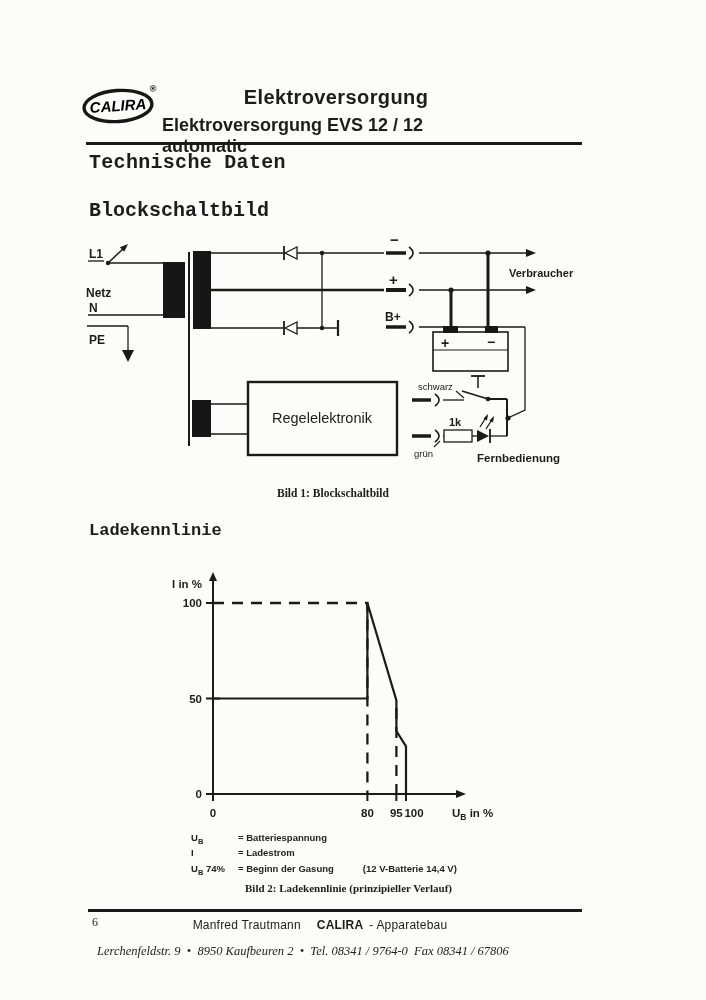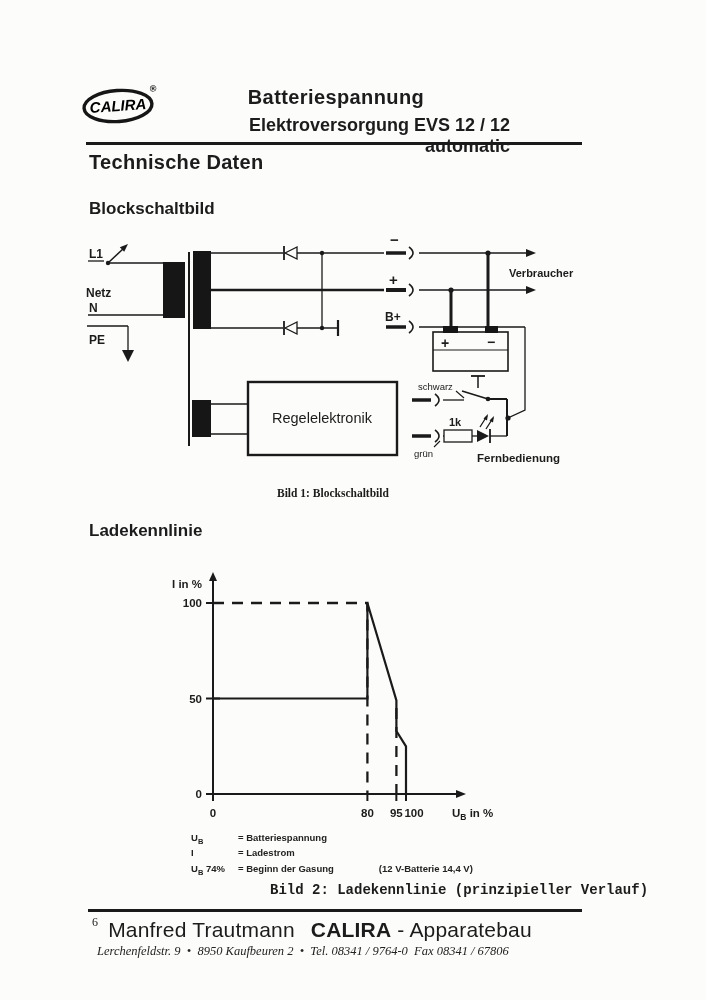--- a/index.html
+++ b/index.html
@@ -1,65 +1,65 @@
 <!DOCTYPE html>
 <html><head>
 <meta charset="utf-8">
 <style>
   html,body{margin:0;padding:0;background:#9a9a9a;}
   .page{position:relative;width:706px;height:1000px;margin:0 auto;background:#fcfcfa;
         font-family:"Liberation Sans",sans-serif;color:#1c1c1c;overflow:hidden;}
   .abs{position:absolute;}
-  .serif{font-family:Liberation Sans, sans-serif;font-weight:700;}
+  .serif{font-family:Liberation Mono, monospace;font-weight:700;}
   
   .hdr-title{left:166px;top:86px;width:340px;text-align:center;font-size:20px;font-weight:600;letter-spacing:.4px;}
-  .hdr-sub{left:162px;top:115px;width:348px;text-align:right;font-size:18px;font-weight:600;}
+  .hdr-sub{left:162px;top:115px;width:348px;text-align:left;font-size:18px;font-weight:600;}
   .rule{background:#1a1a1a;height:2.5px;}
   #hdr-rule{left:86px;top:142px;width:496px;}
   
   #tech-heading{left:89px;top:151px;font-size:20px;letter-spacing:.3px;}
-  #block-heading{left:89px;top:199px;font-size:17px;}
+  #block-heading{left:89px;top:199px;font-size:20px;}
   #lade-heading{left:89px;top:521px;font-size:17px;text-align:center;}
   .fig-caption{font-family:"Liberation Serif",serif;font-weight:700;}
   #bild1{left:277px;top:487px;font-size:11.5px;}
-  #bild2{left:270px;top:882px;font-size:14px;font-family:Liberation Mono, monospace;}
+  #bild2{left:245px;top:882px;font-size:11px;}
   
   #figures{left:0;top:0;pointer-events:none;}
   #figures text{fill:#1c1c1c;}
   .dlab{font-size:12px;font-weight:700;}
   .dlab-sm{font-size:9.5px;font-weight:500;}
   .dlab-md{font-size:11px;font-weight:600;}
   .regler-lab{font-size:14.5px;font-weight:500;}
   .tick-lab{font-size:11.5px;font-weight:600;}
   
   .legend{left:191px;top:832px;font-size:9.5px;font-weight:600;line-height:11.5px;color:#222;}
   .lrow .lterm{display:inline-block;width:47px;}
   .legend sub{font-size:7.5px;}
-  .lnote{margin-left:21px;padding-left:24px;}
+  .lnote{margin-left:5px;padding-left:24px;}
   
   #ftr-rule{left:88px;top:909px;width:494px;}
   .pageno{left:92px;top:915px;font-family:"Liberation Serif",serif;font-size:12px;}
-  .company{left:0;top:918px;width:640px;text-align:center;font-size:21px;font-weight:500;letter-spacing:.2px;}
+  .company{left:0;top:918px;width:640px;text-align:center;font-size:12px;font-weight:500;letter-spacing:.2px;}
   .company .brand{font-weight:800;margin:0 6px 0 16px;}
   .address{left:97px;top:944px;font-family:"Liberation Serif",serif;font-size:12.5px;white-space:pre;color:#222;font-style:italic;}
 </style>
 </head>
 <body>
 
 <div class="page">
 
   <svg class="abs" style="left:78px;top:82px;" width="92" height="46" viewBox="0 0 92 46">
     <g transform="rotate(-4 40 24)">
       <ellipse cx="40" cy="24" rx="34" ry="15.5" fill="none" stroke="#161616" stroke-width="3.4"></ellipse>
       <text x="40" y="29" text-anchor="middle" font-size="15" font-weight="800" font-style="italic">CALIRA</text>
       <text x="73" y="12" font-size="9" font-weight="700">®</text>
     </g>
   </svg>
 
-  <div class="abs hdr-title">Batteriespannung</div>
+  <div class="abs hdr-title">Elektroversorgung</div>
   <div class="abs hdr-sub">Elektroversorgung EVS 12 / 12 automatic</div>
   <div class="abs rule" id="hdr-rule"></div>
 
   <div class="abs serif" id="tech-heading">Technische Daten</div>
   <div class="abs serif" id="block-heading">Blockschaltbild</div>
   <div class="abs serif" id="lade-heading">Ladekennlinie</div>
 
   <svg class="abs" id="figures" width="706" height="1000" viewBox="0 0 706 1000">
 
     <g stroke="#1a1a1a" fill="none" stroke-width="1.3">

